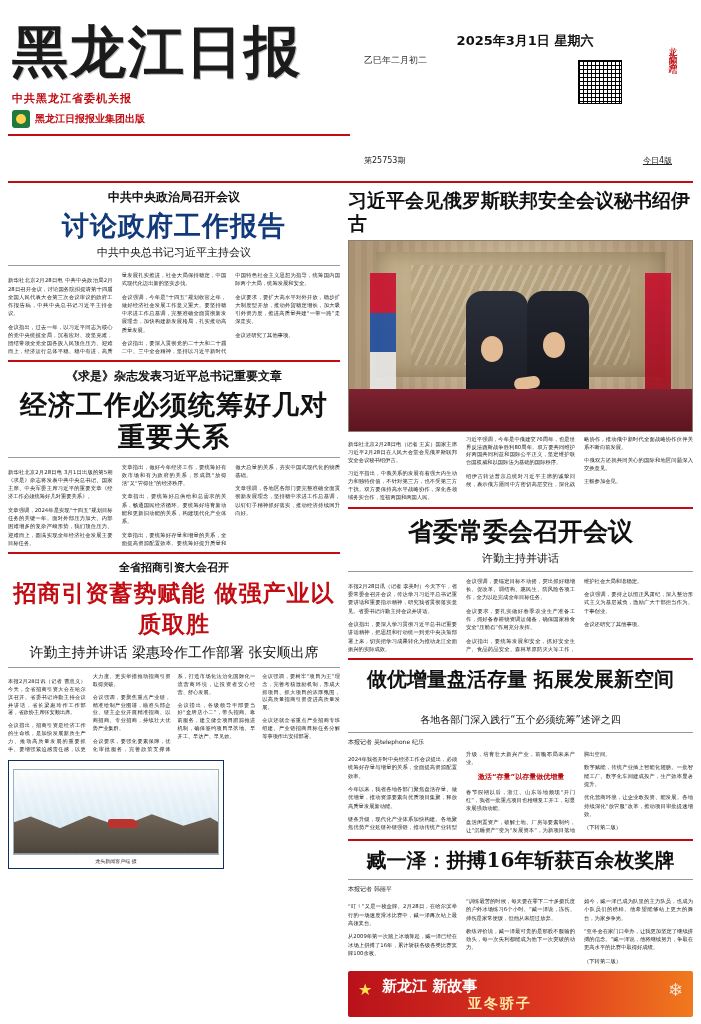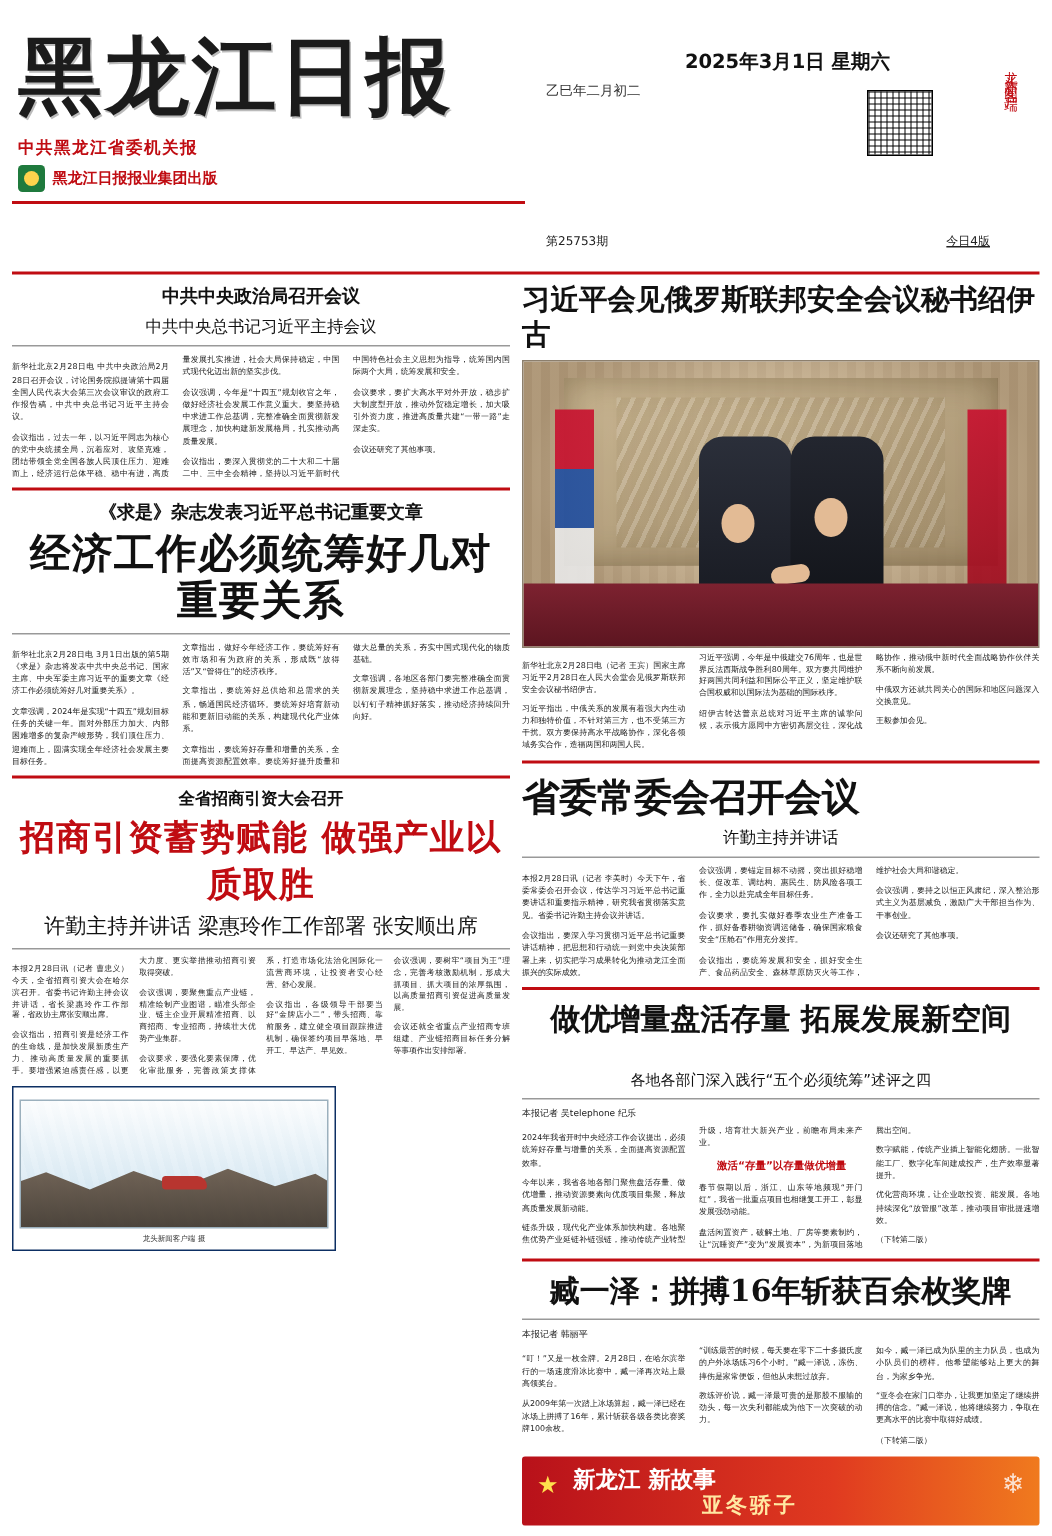--- a/index.html
+++ b/index.html
@@ -55,21 +55,21 @@
     background-size: 4px 4px;
     background-color:#fff;
     border:1px solid #000;
   }
   .mh-vert {
     position:absolute; right: 6px; top: 34px;
     writing-mode: vertical-rl; font-size: 9px; color:#c00c12; letter-spacing: 3px;
     line-height: 1.6;
   }
   .mh-issue { position:absolute; left: 8px; bottom: 10px; font-size: 8px; color:#222; }
-  .mh-pages { position:absolute; right: 26px; bottom: 10px; font-size: 8px; color:#222;text-decoration:underline; }
+  .mh-pages { position:absolute; right: 14px; bottom: 10px; font-size: 8px; color:#222;text-decoration:underline; }
 
   
   .cols { display: flex; gap: 8px; width: 685px; }
   .col-left { width: 332px; }
   .col-right { width: 345px; }
 
   .redline { border-top: 2px solid #c00c12; margin: 5px 0 6px 0; }
   .thinline { border-top: 1px solid #999; margin: 5px 0; }
 
   
@@ -138,21 +138,21 @@
   .photo .headR { left: 56.5%; bottom: 38%; }
   .photo .hands {
     position:absolute; left: 48%; bottom: 22%; width: 26px; height: 12px;
     background:#e3bb95; border-radius:6px; transform: rotate(-8deg);
   }
   .photo-cap { font-size: 5.3px; line-height:1.5; text-align: justify; color:#1a1a1a; margin-top:4px; }
 
   
   .pm-head {
     font-family:"DejaVu Serif","Liberation Serif",serif;
-    font-weight:700; text-align:left; font-size: 25px; color:#111; margin: 4px 0 3px;
+    font-weight:700; text-align:center; font-size: 25px; color:#111; margin: 4px 0 3px;
   }
 
   
   .inv-kicker { font-size: 11px; font-weight:700; text-align:center; margin-bottom:3px; }
   .inv-head {
     font-family:"DejaVu Serif","Liberation Serif",serif;
     font-weight:700; text-align:center; color:#c00c12; font-size: 23px; letter-spacing:1px; margin:2px 0 4px;
   }
   .inv-sub { font-size: 14px; text-align:center; margin-bottom:4px; }
 
@@ -242,20 +242,21 @@
   </div>
 
   <div class="redline"></div>
 
   <div class="cols">
 
     <div class="col-left">
 
       <div>
         <div class="kicker">中共中央政治局召开会议</div>
+        <div class="headline blue">讨论政府工作报告</div>
         <div class="subhead">中共中央总书记习近平主持会议</div>
         <div class="thinline"></div>
         <div class="body3">
           <p>新华社北京2月28日电  中共中央政治局2月28日召开会议，讨论国务院拟提请第十四届全国人民代表大会第三次会议审议的政府工作报告稿，中共中央总书记习近平主持会议。</p>
           <p>会议指出，过去一年，以习近平同志为核心的党中央统揽全局，沉着应对、攻坚克难，团结带领全党全国各族人民顶住压力、迎难而上，经济运行总体平稳、稳中有进，高质量发展扎实推进，社会大局保持稳定，中国式现代化迈出新的坚实步伐。</p>
           <p>会议强调，今年是“十四五”规划收官之年，做好经济社会发展工作意义重大。要坚持稳中求进工作总基调，完整准确全面贯彻新发展理念，加快构建新发展格局，扎实推动高质量发展。</p>
           <p>会议指出，要深入贯彻党的二十大和二十届二中、三中全会精神，坚持以习近平新时代中国特色社会主义思想为指导，统筹国内国际两个大局，统筹发展和安全。</p>
           <p>会议要求，要扩大高水平对外开放，稳步扩大制度型开放，推动外贸稳定增长，加大吸引外资力度，推进高质量共建“一带一路”走深走实。</p>
           <p>会议还研究了其他事项。</p>
         </div>

